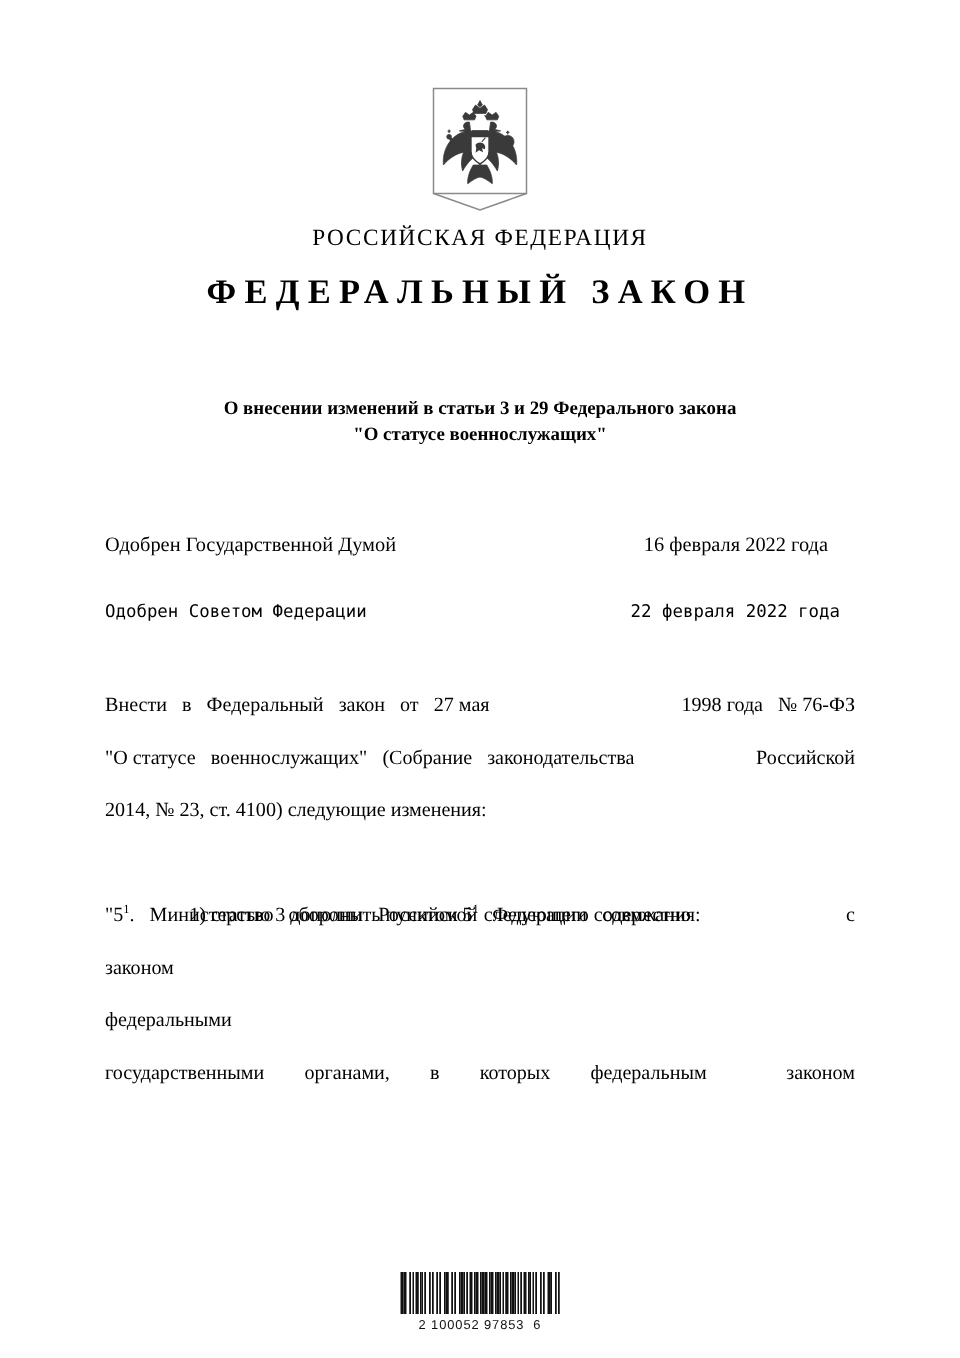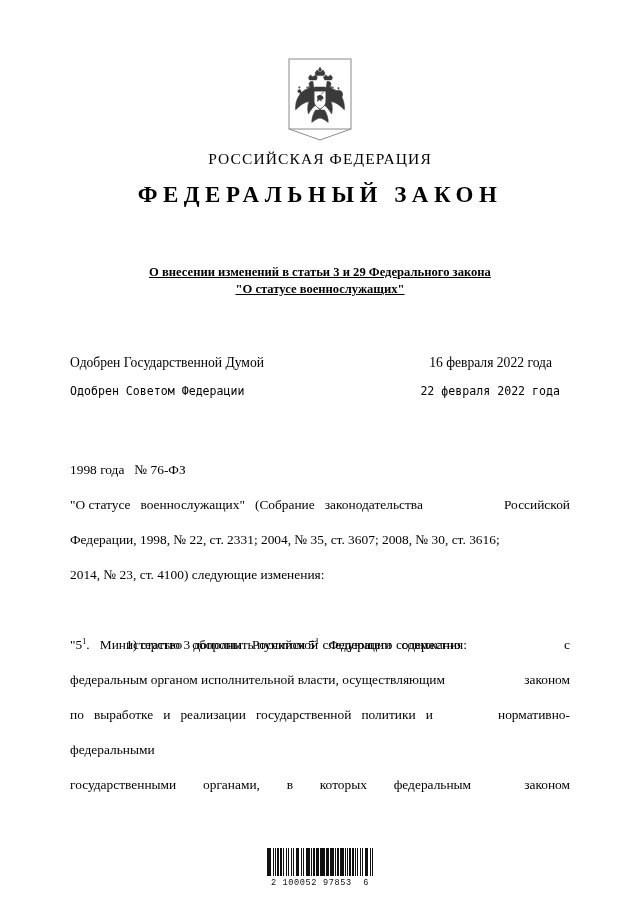--- a/index.html
+++ b/index.html
@@ -60,21 +60,21 @@
   .subtitle {
     position: absolute;
     left: 70px;
     width: 500px;
     top: 264px;
     text-align: center;
     font-size: 12.6px;
     font-weight: bold;
     line-height: 17px;
   }
-  .subtitle div { white-space: pre; text-decoration: underline; }
+  .subtitle div { white-space: pre; }
 
   
   .adopt {
     position: absolute;
     left: 70px;
     width: 500px;
     top: 355px;
   }
   .adopt-row {
     display: flex;
@@ -82,20 +82,21 @@
     align-items: baseline;
     height: 29px;
   }
   .adopt-row.serif {
     font-family: "Liberation Serif", "DejaVu Serif", serif;
     font-size: 13.6px;
   }
   .adopt-row.mono {
     font-family: "DejaVu Sans Mono", "Liberation Mono", monospace;
     font-size: 11.6px;
+    margin-top: 16px;
   }
   .adopt-row .right { padding-right: 18px; }
   .adopt-row.mono .right { padding-right: 10px; }
 
   
   .body-block {
     position: absolute;
     left: 70px;
     width: 500px;
     top: 452px;
@@ -134,21 +135,21 @@
     height: 28px;
   }
   .barcode-bars i {
     display: block;
     height: 100%;
     background: #111111;
   }
   .barcode-bars i.g { background: transparent; }
   .barcode-digits {
     margin-top: 2px;
-    font-family: Liberation Mono, monospace;
+    font-family: Liberation Sans, sans-serif;
     font-size: 8.6px;
     letter-spacing: 0.6px;
     color: #111111;
     white-space: pre;
   }
 </style>
 </head>
 <body>
 
 <div class="page">
@@ -209,50 +210,45 @@
     </div>
     <div class="adopt-row mono">
       <span class="left">Одобрен Советом Федерации</span>
       <span class="right">22 февраля 2022 года</span>
     </div>
   </div>
 
   <div class="body-block">
 
     <div class="ln just">
+      <span>Внести   в   Федеральный   закон   от   27 мая</span>
       <span>1998 года   № 76-ФЗ</span>
     </div>
 
     <div class="ln just">
       <span>"О статусе   военнослужащих"   (Собрание   законодательства</span>
       <span>Российской</span>
     </div>
 
-    <div class="ln">Федерации, 1998, № 22, ст. 2331; 2004, № 35, ст. 3607; 2008, № 30, ст. 3616;</div>
 
     <div class="ln">2014, № 23, ст. 4100) следующие изменения:</div>
 
     <div class="ln">
       <span style="padding-left:36px">1) статью 3 дополнить пунктом 5</span><sup>1</sup><span> следующего содержания:</span>
     </div>
 
     <div class="ln just">
       <span><span>"5</span><sup>1</sup><span>.   Министерство   обороны   Российской   Федерации   совместно</span></span>
       <span>с</span>
     </div>
 
     <div class="ln just">
-      <span>федеральным органом исполнительной власти, осуществляющим</span>
       <span>законом</span>
     </div>
 
-    <div class="ln just">
-      <span>по   выработке   и   реализации   государственной   политики   и</span>
-      <span>нормативно-</span>
-    </div>
 
 
     <div class="ln just">
       <span>федеральными</span>
     </div>
 
     <div class="ln just">
       <span>государственными        органами,        в        которых        федеральным</span>
       <span>законом</span>
     </div>

